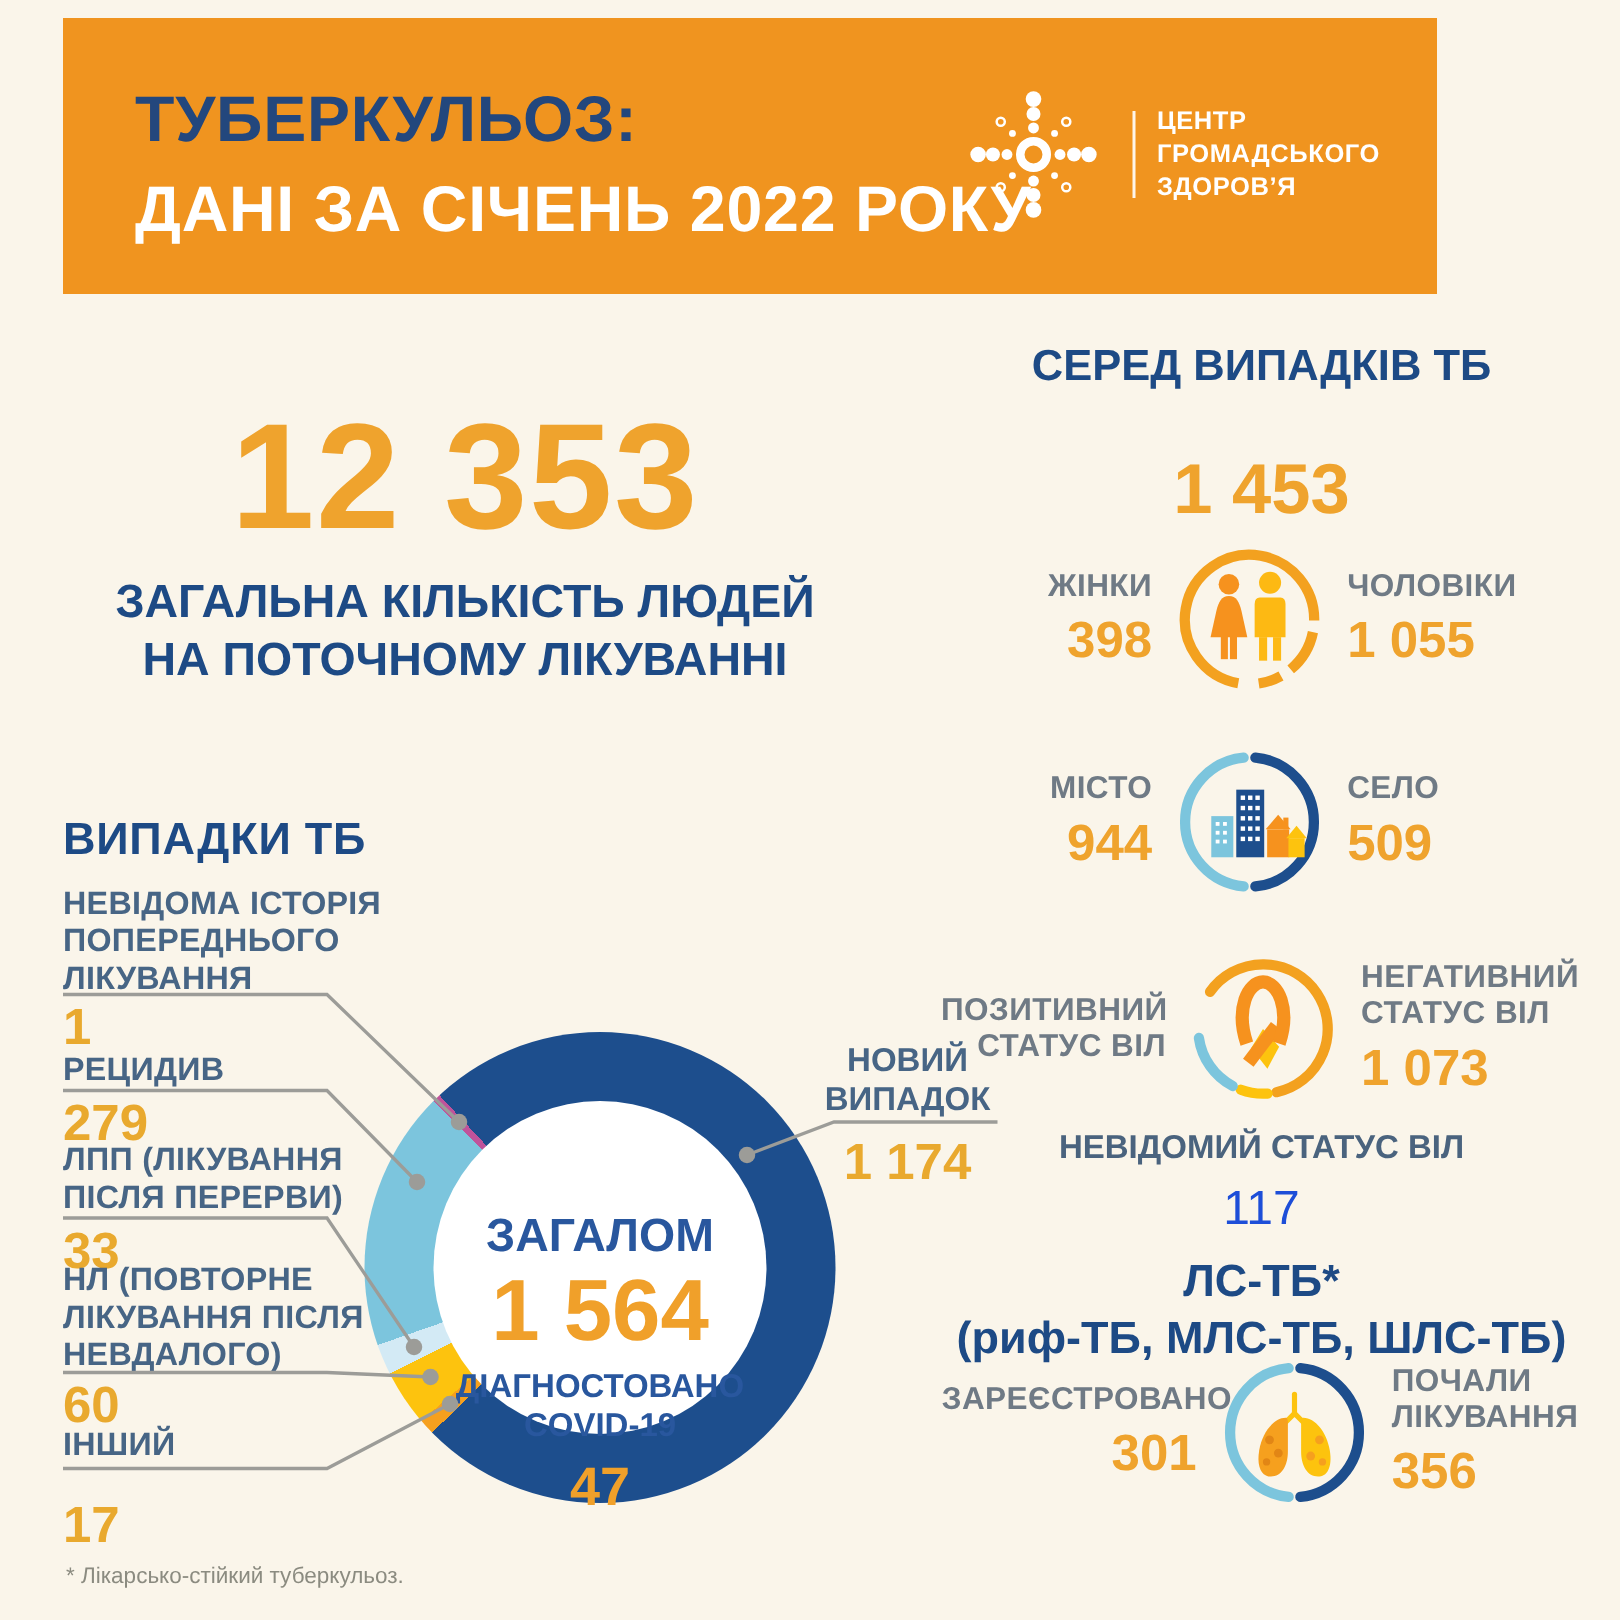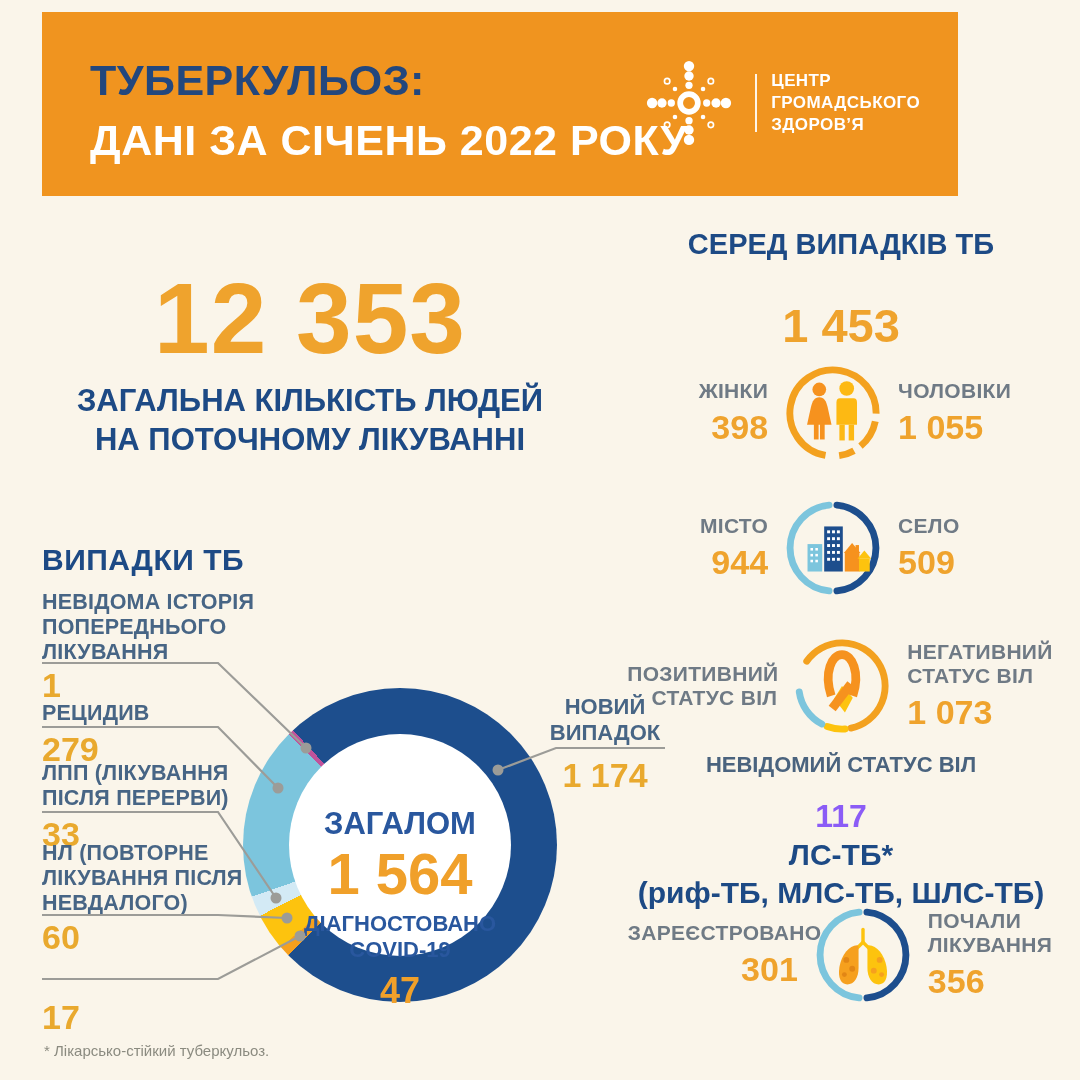--- a/index.html
+++ b/index.html
@@ -24,21 +24,21 @@
   .rc-total{position:absolute;left:636px;top:298px;width:410px;text-align:center;font-size:47px;font-weight:800;color:#efa32d;}
   .stat-row{position:absolute;left:630px;width:420px;display:flex;justify-content:center;align-items:center;gap:16px;}
   .stat-side{line-height:1.15;}
   .stat-side.left{width:150px;text-align:right;}
   .stat-side.right{width:165px;text-align:left;}
   .stat-label{font-size:21px;font-weight:700;color:#6f7a85;letter-spacing:.3px;}
   .stat-value{font-size:34px;font-weight:800;color:#efa32d;margin-top:4px;}
   .circle-icon{width:98px;height:98px;flex:0 0 98px;}
   .unknown-wrap{position:absolute;left:636px;top:752px;width:410px;text-align:center;}
   .unknown-label{font-size:22px;font-weight:700;color:#4a637e;}
-  .unknown-value{font-size:32px;font-weight:700;color:#8b5cf6;margin-top:20px;}
+  .unknown-value{font-size:32px;font-weight:400;color:#1d4ed8;margin-top:9px;}
   .dr-title{position:absolute;left:616px;top:836px;width:450px;text-align:center;font-size:30px;font-weight:800;color:#1d4a85;line-height:1.25;}
 
   
   .cases-title{position:absolute;left:42px;top:543px;font-size:30px;font-weight:800;color:#1d4a85;letter-spacing:.5px;}
   .dlabel{position:absolute;left:42px;width:218px;font-size:21.5px;font-weight:700;color:#476585;line-height:1.16;letter-spacing:.2px;}
   .dvalue{position:absolute;left:42px;width:218px;font-size:34px;font-weight:800;color:#e9a92e;}
   .donut{position:absolute;left:243px;top:688px;width:314px;height:314px;border-radius:50%;}
   .donut-hole{position:absolute;left:46px;top:46px;width:222px;height:222px;border-radius:50%;background:#ffffff;}
   .donut-center{position:absolute;left:290px;top:762px;width:220px;text-align:center;}
   .dc-label{font-size:31px;font-weight:800;color:#29579e;margin-top:44px;}
@@ -253,20 +253,21 @@
 
   <div class="dlabel" style="top:701px;">РЕЦИДИВ</div>
   <div class="dvalue" style="top:730px;">279</div>
 
   <div class="dlabel" style="top:761px;">ЛПП (ЛІКУВАННЯ ПІСЛЯ ПЕРЕРВИ)</div>
   <div class="dvalue" style="top:815px;">33</div>
 
   <div class="dlabel" style="top:841px;">НЛ (ПОВТОРНЕ ЛІКУВАННЯ ПІСЛЯ НЕВДАЛОГО)</div>
   <div class="dvalue" style="top:918px;">60</div>
 
+  <div class="dlabel" style="top:951px;">ІНШИЙ</div>
   <div class="dvalue" style="top:982px;margin-top:16px;">17</div>
 
   <div class="donut" style="background: conic-gradient(from 317deg, rgb(29, 78, 141) 0deg, rgb(29, 78, 141) 268.46deg, rgb(246, 160, 30) 268.46deg, rgb(246, 160, 30) 272.37deg, rgb(253, 195, 14) 272.37deg, rgb(253, 195, 14) 286.18deg, rgb(211, 234, 245) 286.18deg, rgb(211, 234, 245) 293.78deg, rgb(124, 197, 221) 293.78deg, rgb(124, 197, 221) 358deg, rgb(192, 83, 155) 358deg, rgb(192, 83, 155) 360deg);">
     <div class="donut-hole"></div>
   </div>
   <div class="donut-center">
     <div class="dc-label">ЗАГАЛОМ</div>
     <div class="dc-total">1 564</div>
     <div class="dc-sub">
       <span>ДІАГНОСТОВАНО</span><br>

